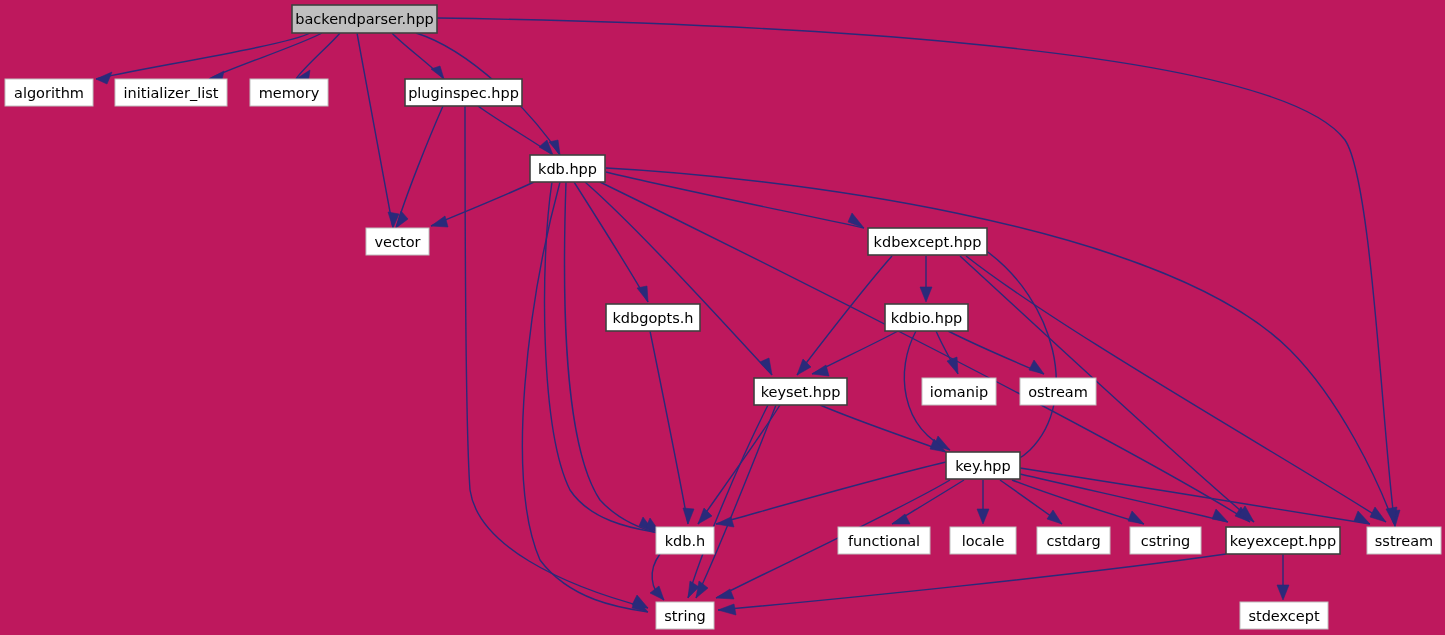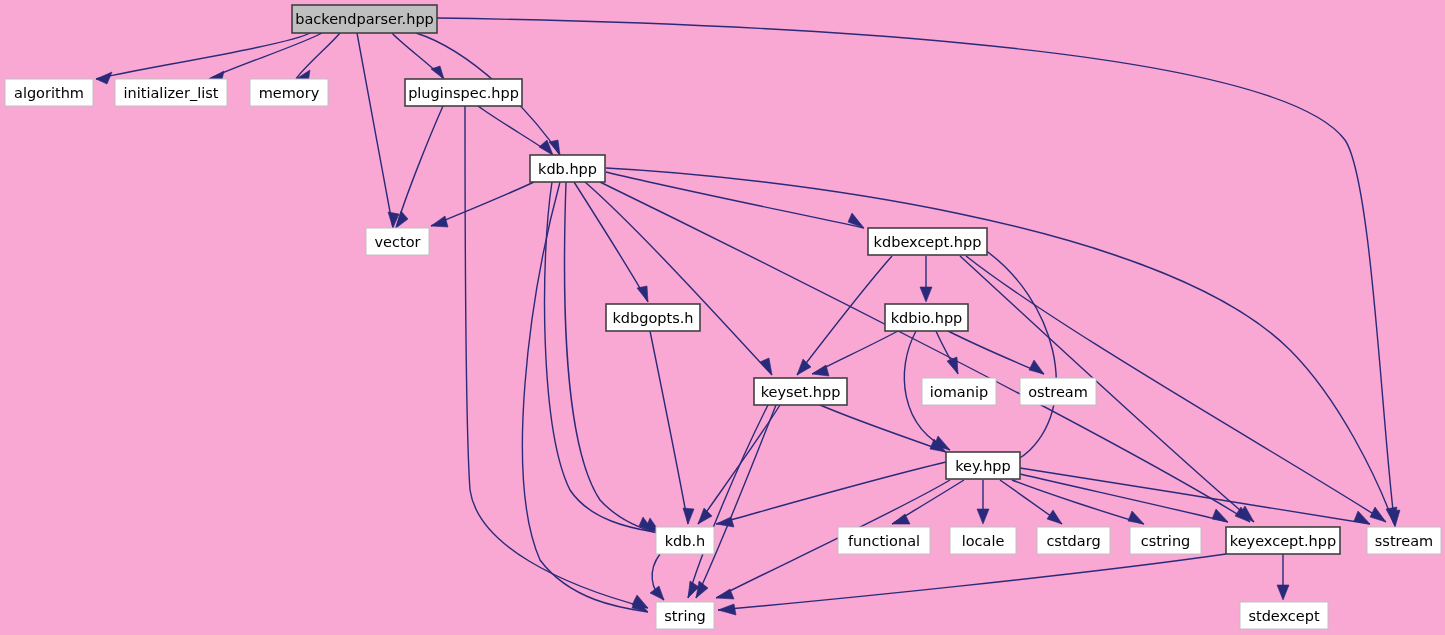--- a/index.html
+++ b/index.html
@@ -4,21 +4,21 @@
 <style>
   html, body {
     margin: 0;
     padding: 0;
     background: #ffffff;
   }
   #graph-root {
     position: relative;
     width: 1445px;
     height: 635px;
-    background: #f9a8d4;
+    background: #be185d;
     font-family: "DejaVu Sans", "Liberation Sans", sans-serif;
     overflow: hidden;
   }
   svg#depgraph {
     display: block;
     width: 1445px;
     height: 635px;
   }
   .edge-path {
     fill: none;

